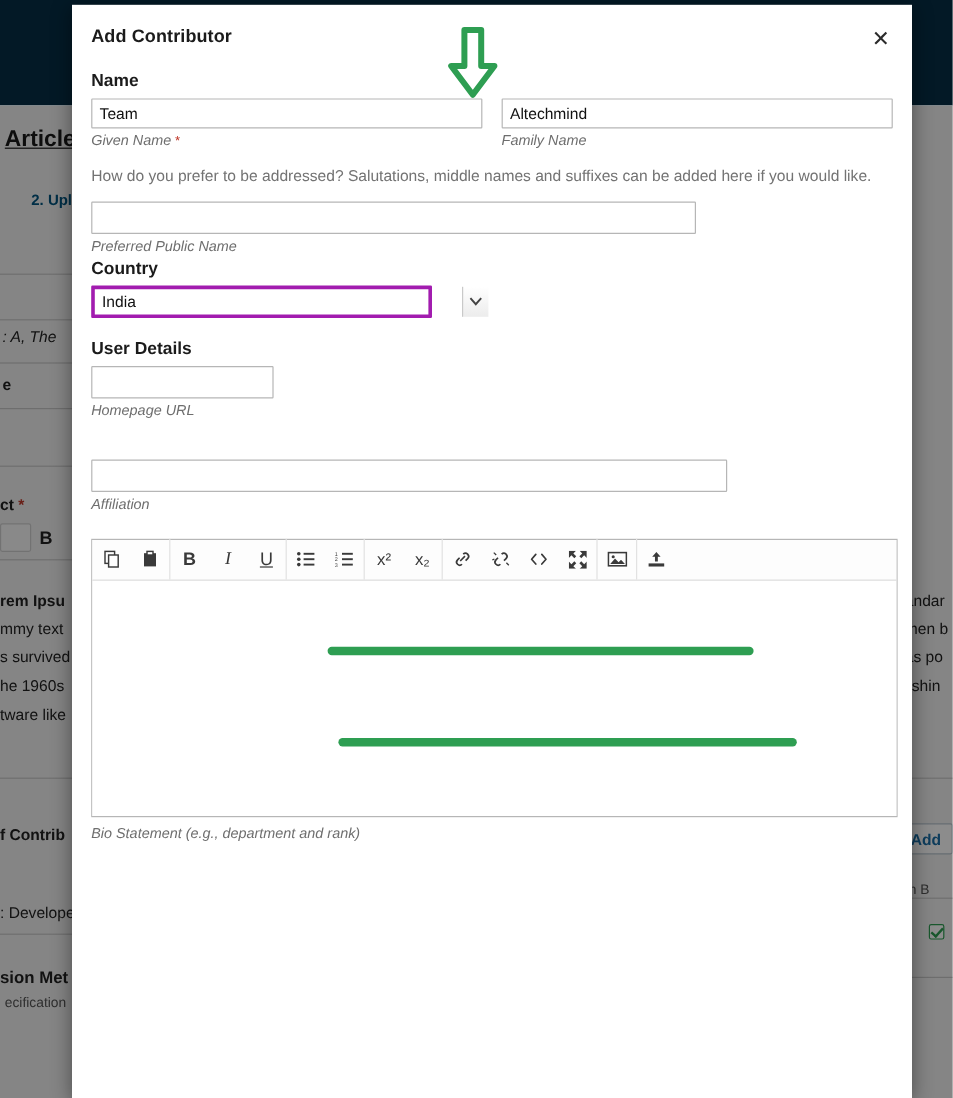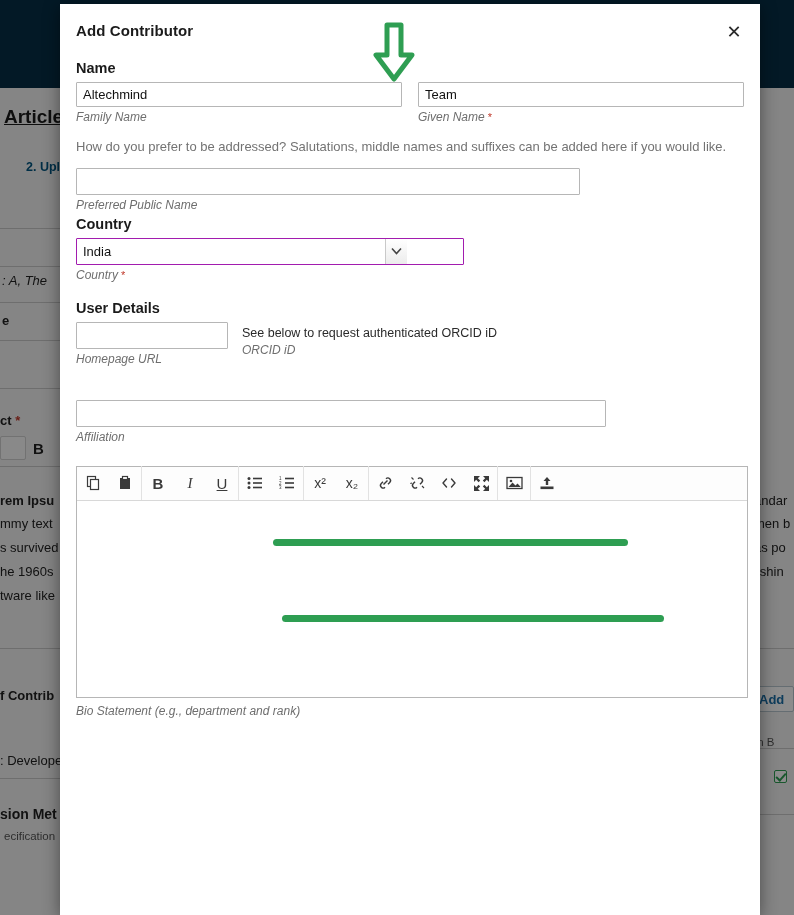--- a/index.html
+++ b/index.html
@@ -130,21 +130,21 @@
     padding: 11px 14px 12px 14px;
     margin: 12px 0 14px 0;
     width: 362px;
   }
   .hl-contact .section-label { margin-bottom: 5px; }
   .hl-contact .fld { width: 336px; }
 
   
   .country-wrap { width: 332px; position: relative; }
   .sel {
-    width: 388px; height: 27px; border: 1px solid #a21caf; background: #fff;
+    width: 284px; height: 27px; border: 3px solid #a21caf; background: #fff;
     font-size: 13px; color: #111; padding: 0 26px 0 6px;
     font-family: "Liberation Sans", sans-serif;
     -webkit-appearance: none; appearance: none; border-radius: 1px;
   }
   .sel-arrow {
     position: absolute; right: 1px; top: 1px; width: 22px; height: 25px;
     background: linear-gradient(#ffffff,#ececec);
     border-left: 1px solid #c9c9c9;
     display: flex; align-items: center; justify-content: center;
     pointer-events: none;
@@ -260,58 +260,53 @@
     <div class="modal-header">
       <div class="modal-title">Add Contributor</div>
       <button class="modal-close">✕</button>
     </div>
 
     <div class="modal-body">
 
       <div class="section-label">Name</div>
       <div class="row name-row">
         <div class="col">
+          <input class="fld" value="Team" style="">
+          <span class="sub"><span>Given Name</span><span class="req"> *</span></span>
+        </div>
+        <div class="col">
           <input class="fld" value="Altechmind" style="">
           <span class="sub">Family Name</span>
-        </div>
-        <div class="col">
-          <input class="fld" value="Team" style="">
-          <span class="sub"><span>Given Name</span><span class="req"> *</span></span>
         </div>
       </div>
 
       <div class="helper-note">How do you prefer to be addressed? Salutations, middle names and suffixes can be added here if you would like.</div>
       <div>
         <input class="fld" style="width: 504px; height: 27px;" value="">
         <span class="sub">Preferred Public Name</span>
       </div>
 
 
       <div class="section-label" style="margin-top:4px;">Country</div>
       <div class="country-wrap">
         <select class="sel">
           <option>India</option>
         </select>
         <span class="sel-arrow">
           <svg width="11" height="8" viewBox="0 0 11 8">
               <path d="M1 1.5 L5.5 6.5 L10 1.5" fill="none" stroke="#444" stroke-width="1.6"></path>
             </svg>
         </span>
-        <span class="sub"><span>Country</span><span class="req"> *</span></span>
       </div>
 
       <div class="section-label ud-head">User Details</div>
       <div class="ud-row">
         <div class="ud-home">
           <input class="fld" value="" style="">
           <span class="sub">Homepage URL</span>
-        </div>
-        <div class="ud-orcid">
-          <div class="orcid-note">See below to request authenticated ORCID iD</div>
-          <span class="sub">ORCID iD</span>
         </div>
       </div>
 
       <div class="marker" style="left:213px; top:535px; width:355px;"></div>
 
       <div class="affil" style="margin-top:34px;">
         <input class="fld" value="" style="">
         <span class="sub">Affiliation</span>
       </div>
 

